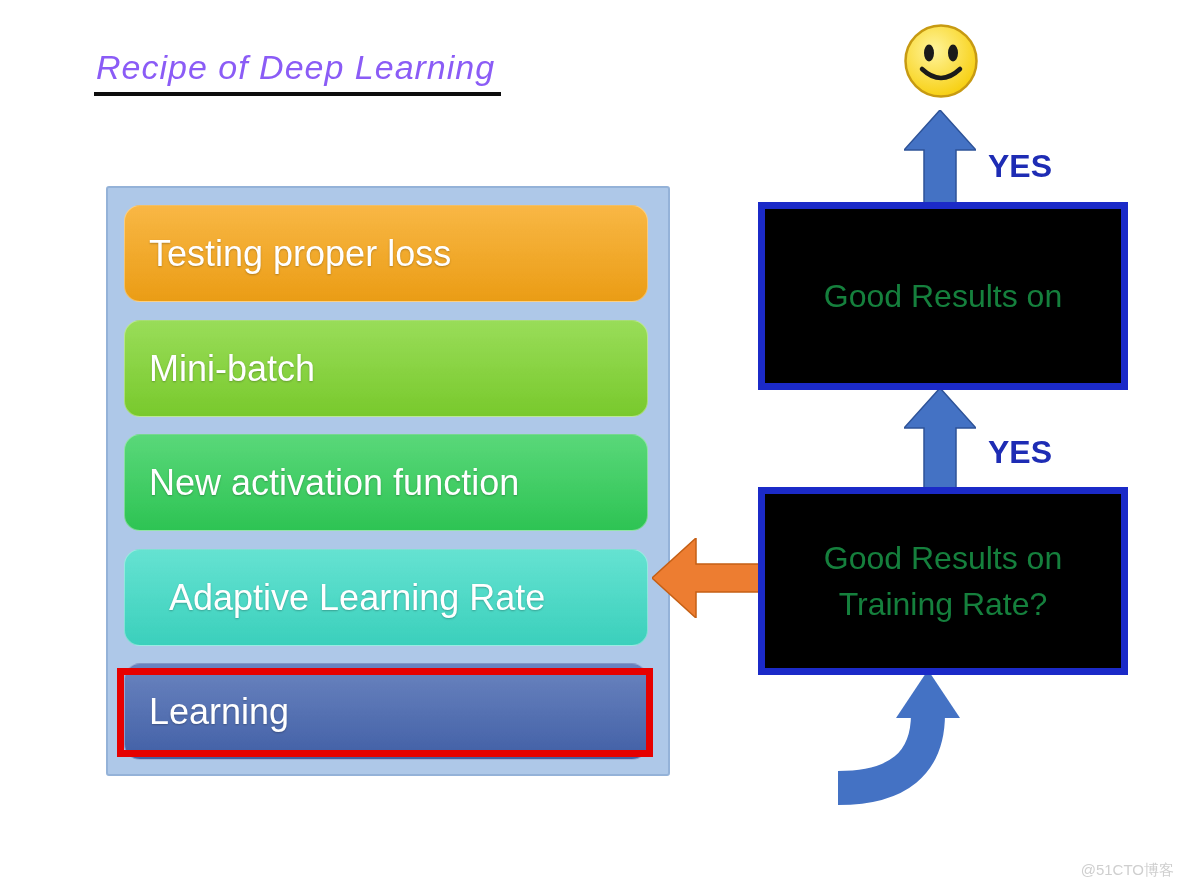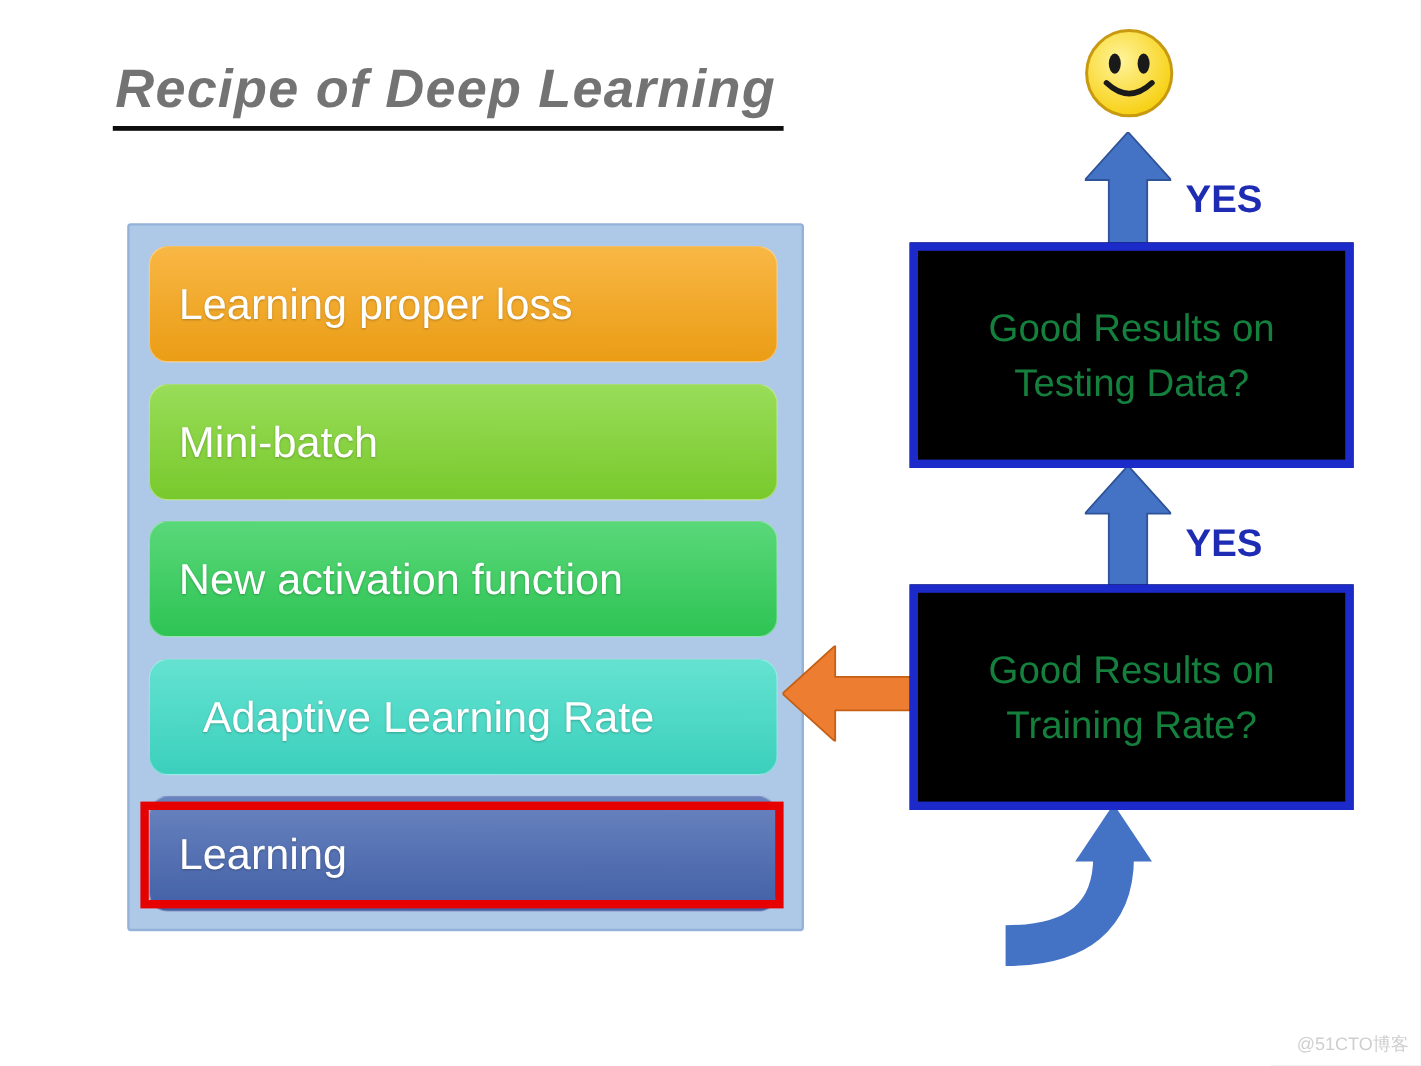--- a/index.html
+++ b/index.html
@@ -2,21 +2,21 @@
 <html><head>
 <meta charset="utf-8">
 <style>
   html,body{margin:0;padding:0;background:#e8e8e8;}
   .slide{
     position:relative;width:1184px;height:888px;background:#ffffff;
     font-family:"Liberation Sans", sans-serif;overflow:hidden;
   }
   .title{
     position:absolute;left:94px;top:48px;
-    font-size:45px;font-weight:bold;font-style:italic;color:#737373;
+    font-size:34px;font-weight:normal;font-style:italic;color:#8b5cf6;
     border-bottom:4px solid #0d0d0d;padding:0 6px 5px 2px;letter-spacing:1px;
   }
   .panel{
     position:absolute;left:106px;top:186px;width:564px;height:590px;
     border:2px solid #94b2d8;box-sizing:border-box;border-radius:3px;
   }
   .recipe-item{
     position:absolute;left:124px;width:524px;height:97px;
     border-radius:16px;display:flex;align-items:center;
     padding-left:24px;box-sizing:border-box;
@@ -51,21 +51,21 @@
 </head>
 <body>
 
 <div class="slide">
 
   <div class="title">Recipe of Deep Learning</div>
 
   <div class="panel" style="background-color: rgb(174, 200, 232);"></div>
 
   <div class="recipe-item r1" style="background-color: rgb(247, 165, 22);">
-    <span>Learning proper loss</span>
+    <span>Testing proper loss</span>
   </div>
   <div class="recipe-item r2" style="background-color: rgb(127, 212, 47);">
     <span>Mini-batch</span>
   </div>
   <div class="recipe-item r3" style="background-color: rgb(48, 206, 88);">
     <span>New activation function</span>
   </div>
   <div class="recipe-item r4" style="background-color: rgb(62, 219, 198); padding-left: 44px;">
     <span>Adaptive Learning Rate</span>
   </div>
@@ -88,21 +88,20 @@
     <path d="M 20 47 Q 39 65 58 47" stroke="#1a1a1a" stroke-width="4.5" fill="none" stroke-linecap="round"></path>
   </svg>
 
   <svg class="arrow-svg" style="left:904px;top:110px" width="72" height="96" viewBox="0 0 72 96">
     <polygon points="36,0 72,40 52,40 52,96 20,96 20,40 0,40" stroke="#2E5398" stroke-width="1.5" style="fill: rgb(68, 114, 196);"></polygon>
   </svg>
   <div class="yes yes1" style="color: rgb(30, 44, 180);">YES</div>
 
   <div class="flow-box testing" style="border-color: rgb(27, 42, 200);">
     <div class="flow-line">Good Results on</div>
-    <div class="flow-line">Testing Data?</div>
   </div>
 
   <svg class="arrow-svg" style="left:904px;top:388px" width="72" height="102" viewBox="0 0 72 102">
     <polygon points="36,0 72,40 52,40 52,102 20,102 20,40 0,40" stroke="#2E5398" stroke-width="1.5" style="fill: rgb(68, 114, 196);"></polygon>
   </svg>
   <div class="yes yes2" style="color: rgb(30, 44, 180);">YES</div>
 
   <div class="flow-box training" style="border-color: rgb(27, 42, 200);">
     <div class="flow-line">Good Results on</div>
     <div class="flow-line">Training Rate?</div>

